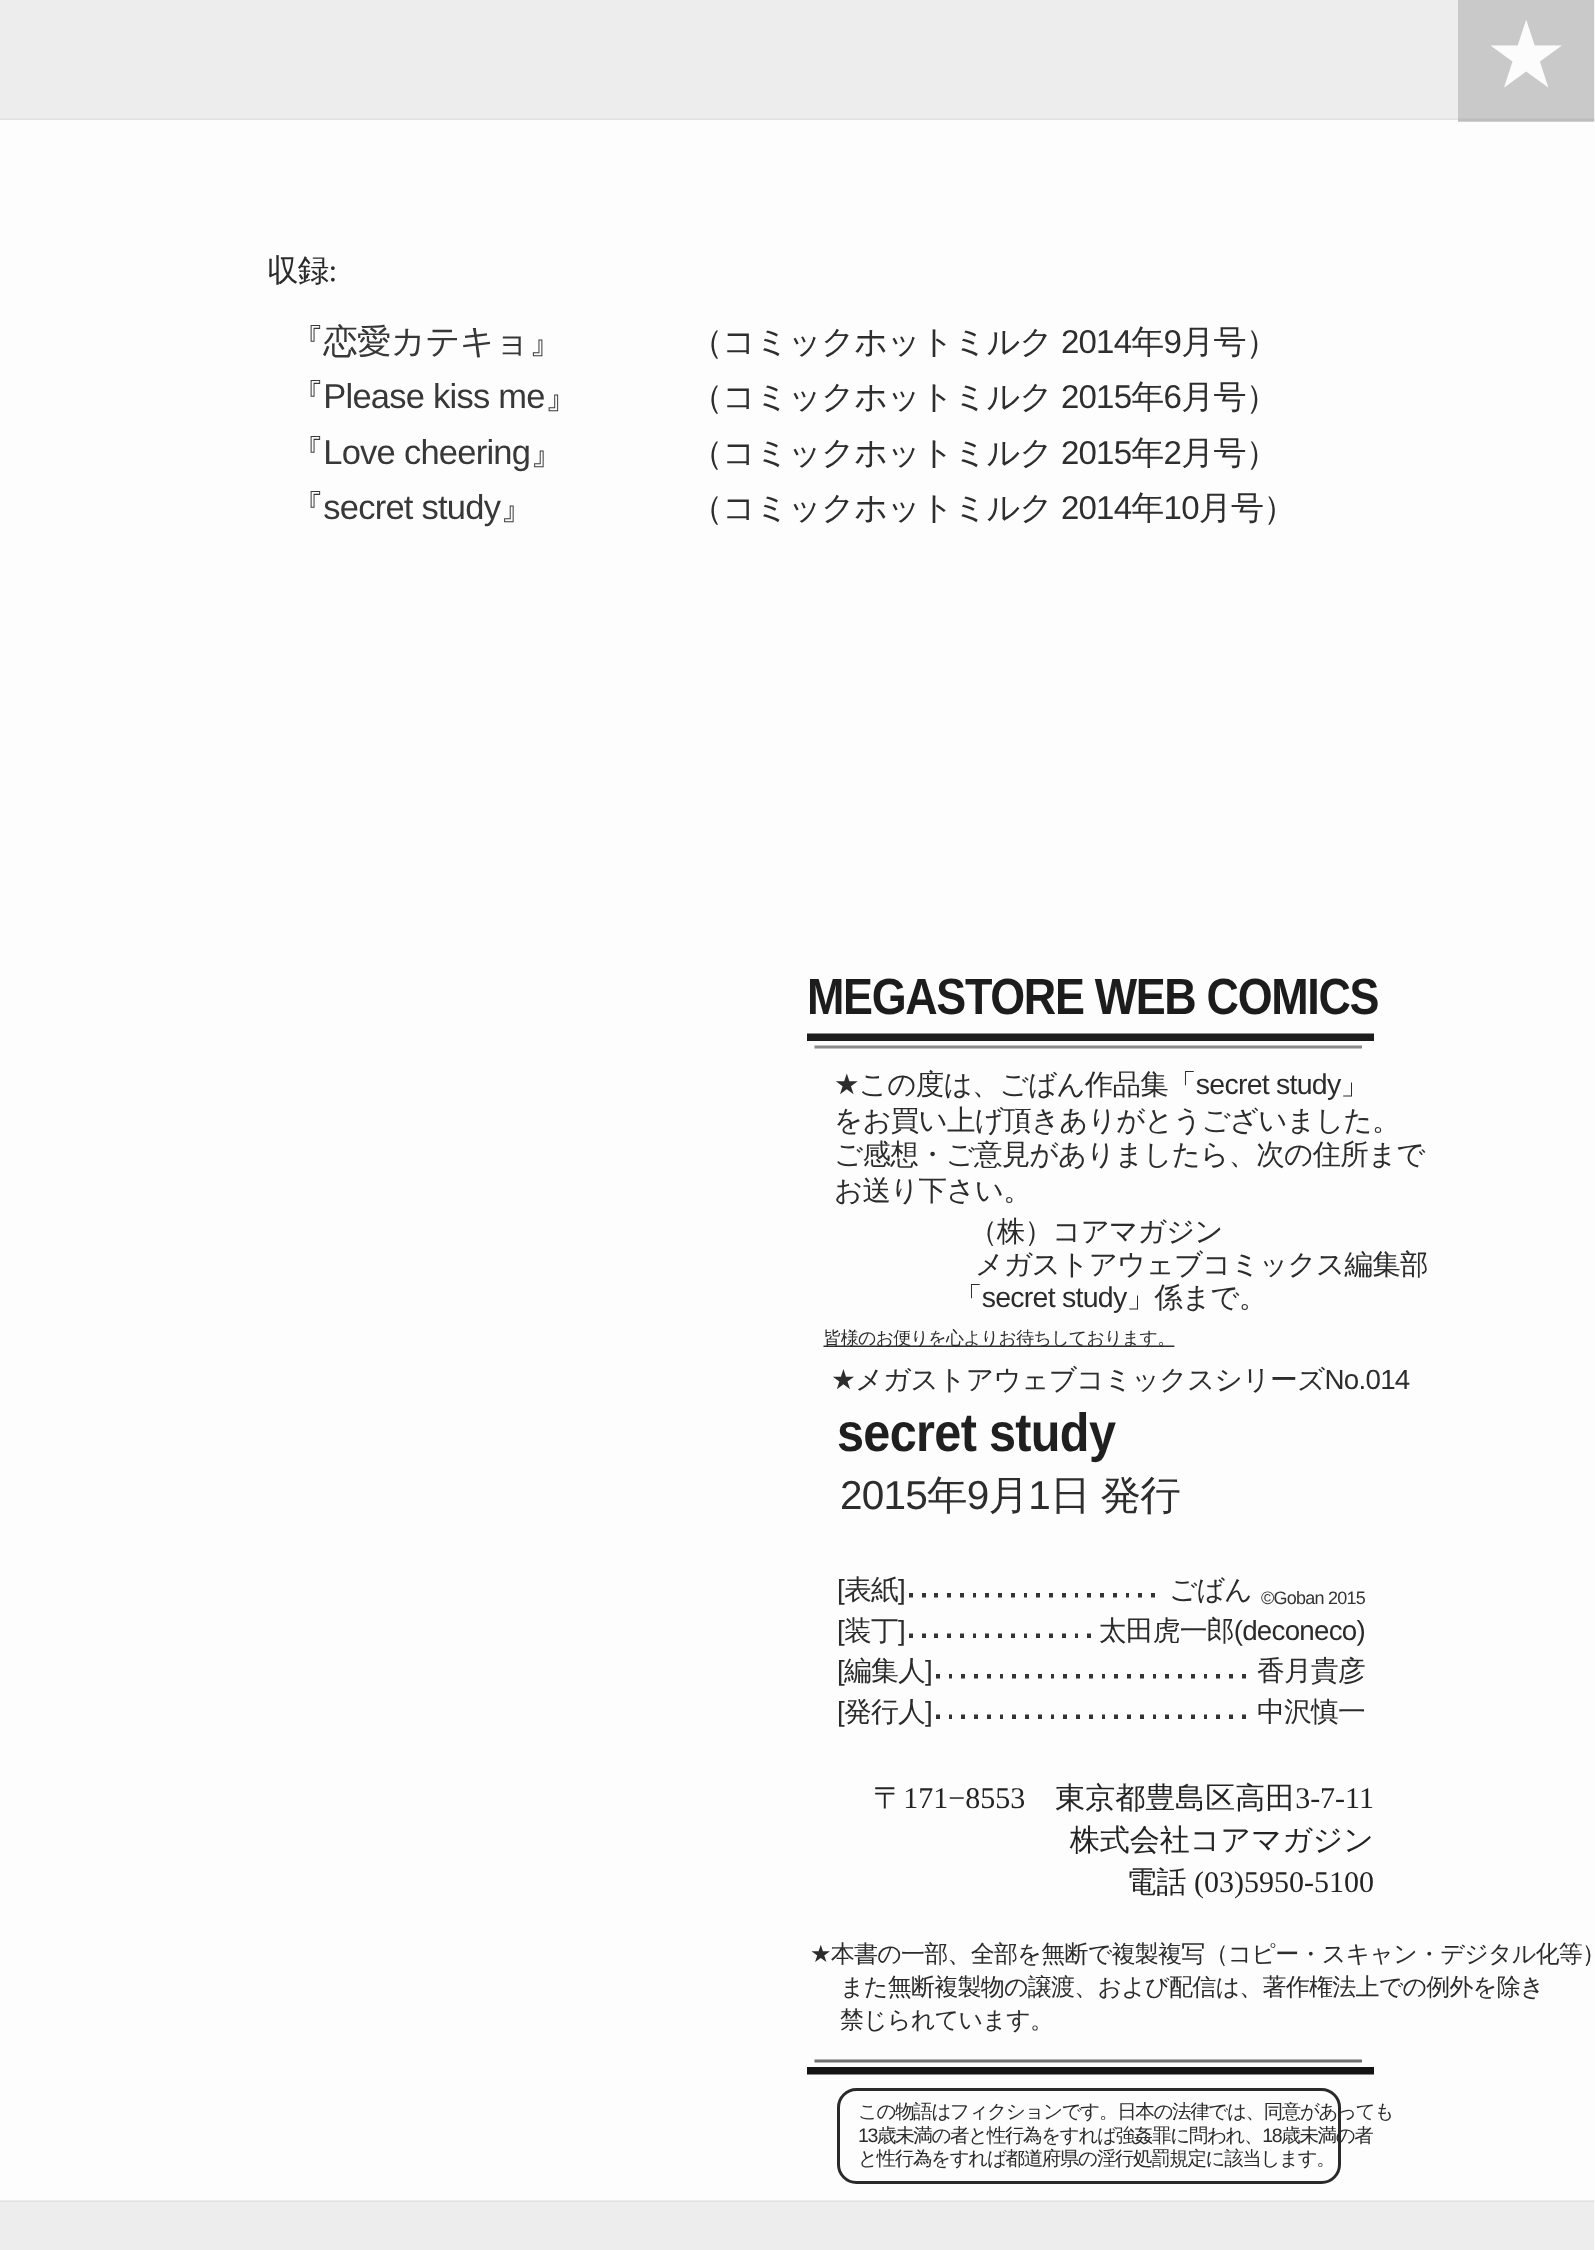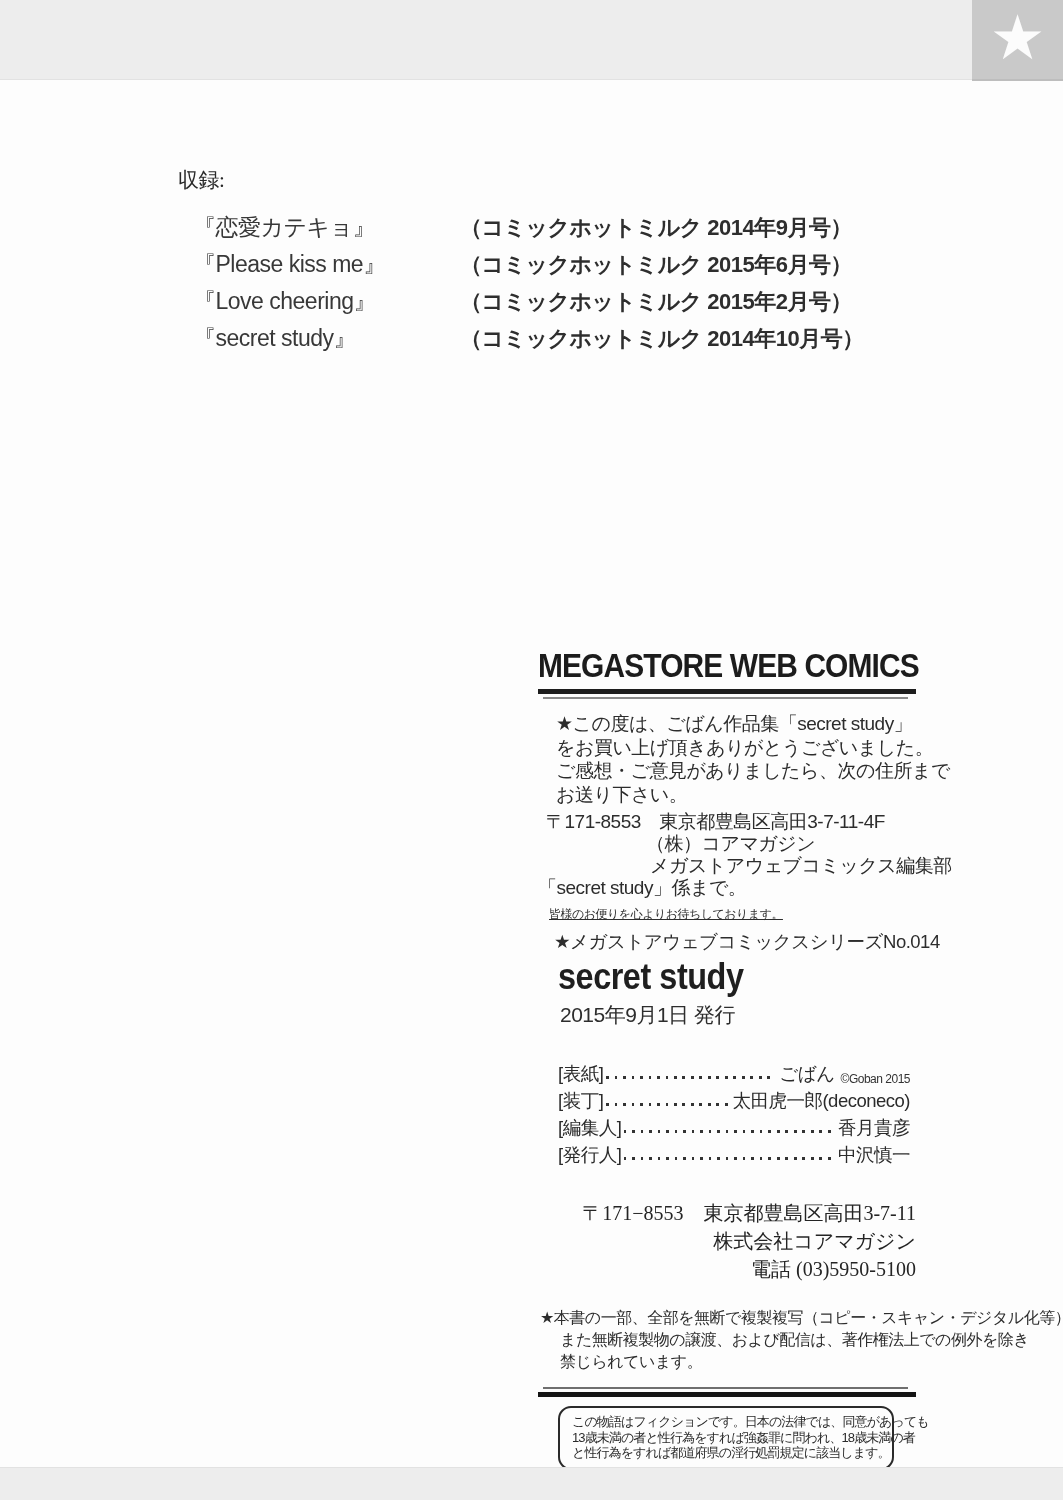--- a/index.html
+++ b/index.html
@@ -16,46 +16,46 @@
   .star { color: #fcfcfc; font-size: 62px; line-height: 1; margin-top: -4px; }
   .bottombar { position: absolute; bottom: 0; left: 0; width: 1063px; height: 33px;
             background: #ededed; border-top: 1px solid #e2e2e2; }
 
   
   .collection { position: absolute; left: 178px; top: 166px; letter-spacing: -0.5px; }
   .collection-heading { font-size: 21px; color: #2a2a2a; font-family: Liberation Serif, serif; }
   .collection-rows { margin-top: 18px; margin-left: 15px; }
   .collection-row { display: flex; align-items: baseline; margin-bottom: 13px; height: 24px; }
   .work-title { width: 267px; font-size: 23px; color: #383838; white-space: nowrap; }
-  .work-source { font-size: 22px; color: #2e2e2e; white-space: nowrap; font-weight: bold; }
+  .work-source { font-size: 22px; color: #2e2e2e; white-space: nowrap; }
 
   
   .colophon { position: absolute; left: 538px; top: 646px; width: 378px; letter-spacing: -0.5px; }
   .brand { font-size: 34px; font-weight: bold; color: #1c1c1c; white-space: nowrap;
            transform: scaleX(0.88); transform-origin: left; letter-spacing: -1px; }
   .rule-thick-top { height: 5px; background: #1d1d1d; margin-top: 4px; }
   .rule-thin-top  { height: 2px; background: #8a8a8a; margin: 3px 8px 0 5px; }
 
   .thanks { margin: 13px 0 0 18px; font-size: 19px; line-height: 23.5px; color: #2c2c2c; }
   .thanks div { white-space: nowrap; }
 
   .send-address { margin-top: 5px; font-size: 19px; line-height: 22px; color: #2c2c2c; }
   .send-address div { white-space: nowrap; }
   .addr-l1 { margin-left: 8px; }
   .addr-l2 { margin-left: 108px; }
   .addr-l3 { margin-left: 112px; }
-  .addr-l4 { }
+  .addr-l4 { margin-left: 98px; }
 
   .await-line  { margin: 7px 0 0 11px; font-size: 12px; white-space: nowrap; text-decoration: underline; }
   .series-line { margin: 6px 0 0 16px; font-size: 18.5px; white-space: nowrap; }
 
   .book-title { margin: 2px 0 0 20px; font-size: 36px; font-weight: bold; color: #1f1f1f;
                 white-space: nowrap; transform: scaleX(0.9); transform-origin: left;
                 letter-spacing: -0.5px; }
-  .pub-date { margin: 3px 0 0 22px; font-size: 21px; white-space: nowrap; }
+  .pub-date { margin: 3px 0 0 22px; font-size: 27px; white-space: nowrap; }
 
   .credits { margin: 30px 0 0 20px; width: 352px; }
   .credit-row { display: flex; align-items: flex-end; height: 27px; font-size: 18.5px; color: #2b2b2b; }
   .credit-label { white-space: nowrap; }
   .leader { flex: 1 1 auto; height: 3px; margin: 0 4px 7px 3px;
             background-image: repeating-linear-gradient(to right, #333 0 2.5px, transparent 2.5px 8.5px); }
   .credit-name { white-space: nowrap; }
   .credit-note { font-size: 12px; margin-left: 6px; white-space: nowrap; color: #333; }
 
   .publisher { margin: 32px 0 0 20px; font-family: "Liberation Serif", "DejaVu Serif", serif;
@@ -113,21 +113,20 @@
     <div class="rule-thin-top"></div>
 
     <div class="thanks">
       <div>★この度は、ごばん作品集「secret study」</div>
       <div>をお買い上げ頂きありがとうございました。</div>
       <div>ご感想・ご意見がありましたら、次の住所まで</div>
       <div>お送り下さい。</div>
     </div>
 
     <div class="send-address">
-      <div class="addr-l1">〒171-8553　東京都豊島区高田3-7-11-4F</div>
       <div class="addr-l2">（株）コアマガジン</div>
       <div class="addr-l3">メガストアウェブコミックス編集部</div>
       <div class="addr-l4">「secret study」係まで。</div>
     </div>
 
     <div class="await-line">皆様のお便りを心よりお待ちしております。</div>
     <div class="series-line">★メガストアウェブコミックスシリーズNo.014</div>
 
     <div class="book-title">secret study</div>
     <div class="pub-date">2015年9月1日 発行</div>

